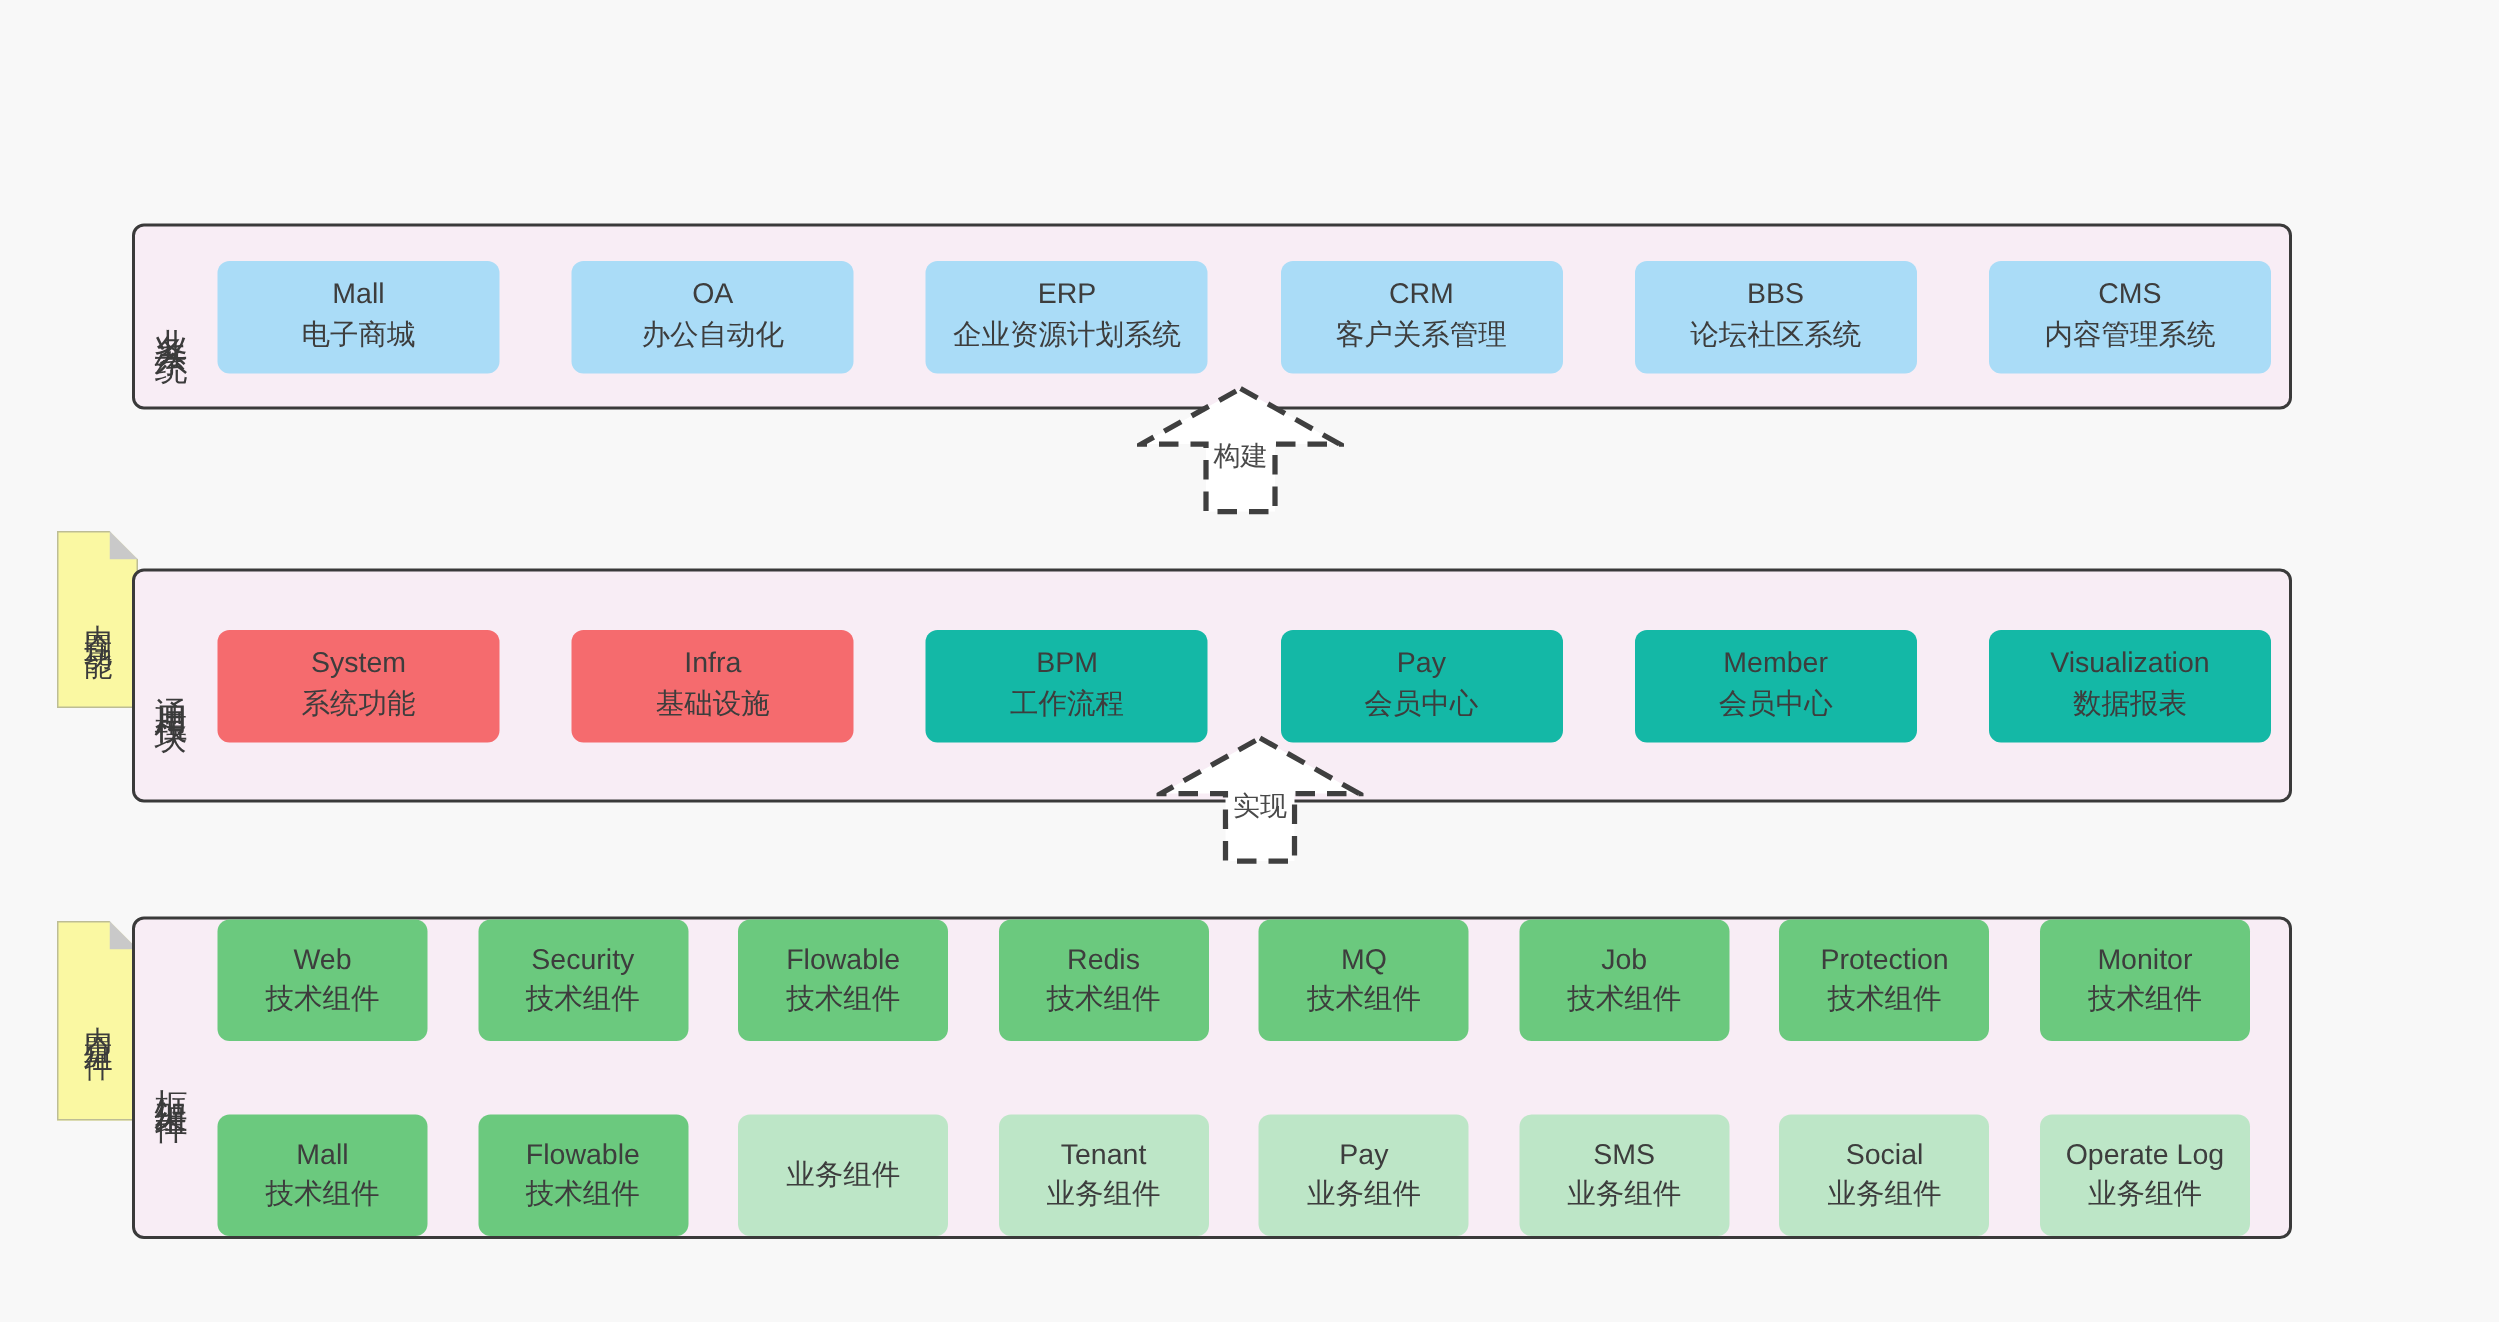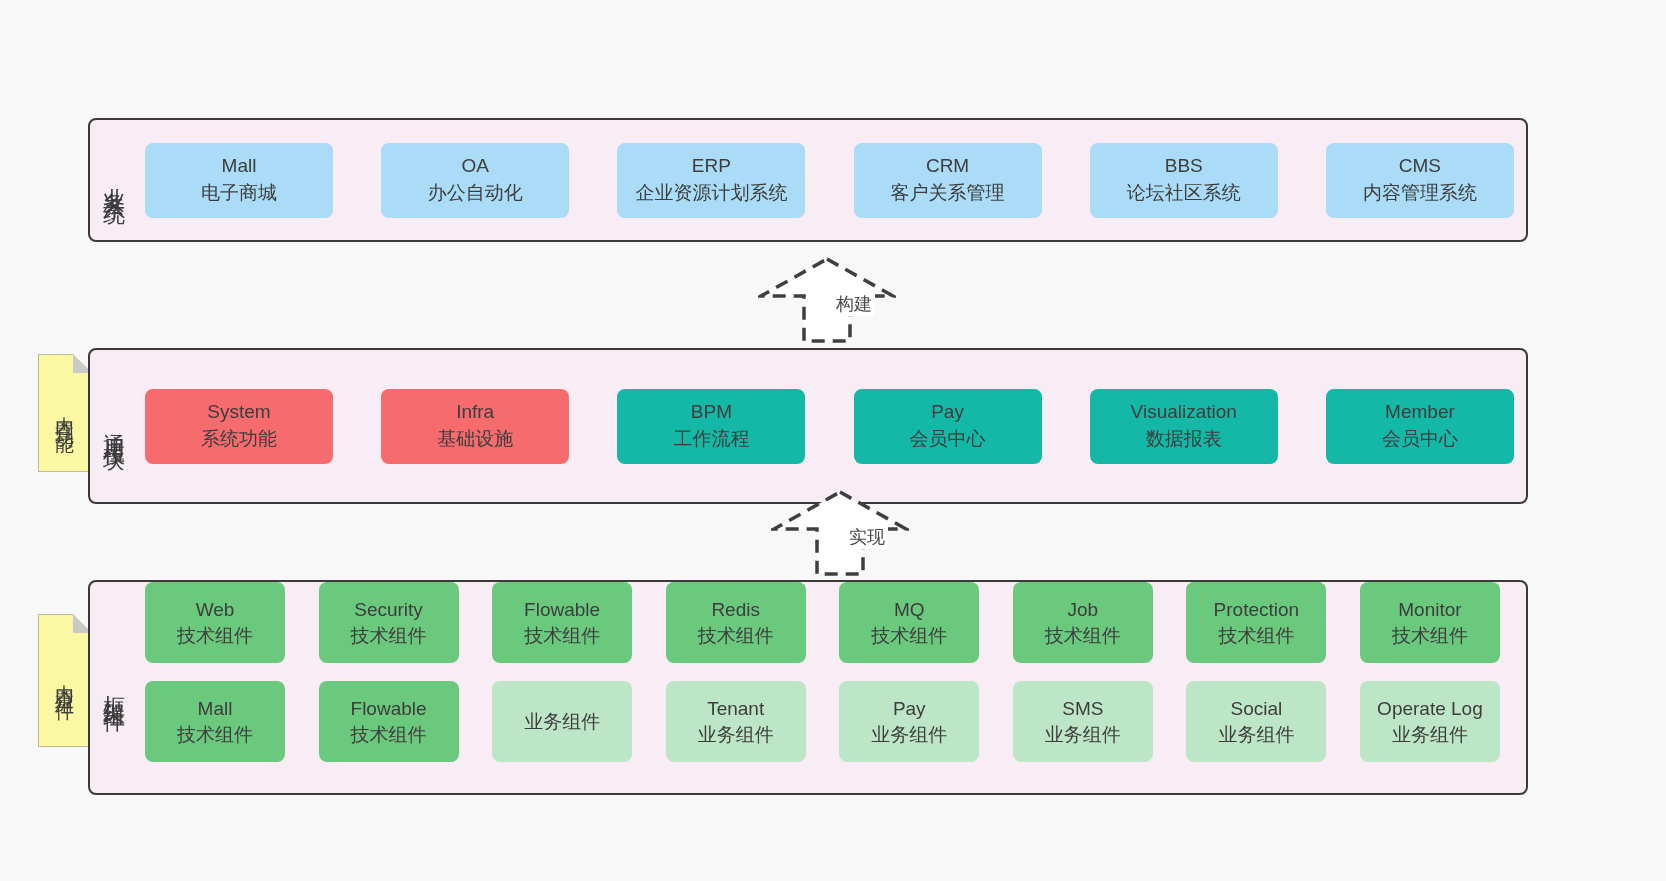--- a/index.html
+++ b/index.html
@@ -3,39 +3,39 @@
 <meta charset="utf-8">
 <style>
   html,body{margin:0;padding:0;}
   body{font-family:"Liberation Sans","DejaVu Sans",sans-serif;}
   #canvas{position:relative;width:1666px;height:881px;background:#f8f8f8;overflow:hidden;}
 
   
   .section{
     position:absolute;left:88px;width:1440px;
     background:#f8edf5;border:2px solid #3a3a3a;border-radius:8px;
-    box-sizing:border-box;z-index:1;
+    box-sizing:border-box;z-index:1;margin-top:31px;
   }
   .s1{top:118px;height:124px;}
   .s2{top:348px;height:156px;}
   .s3{top:580px;height:215px;}
 
   .section-label{
     position:absolute;left:13px;top:50%;transform:translateY(-50%);
     writing-mode:vertical-rl;text-orientation:upright;
     font-size:22px;color:#3b3b3b;letter-spacing:5px;line-height:1;
   }
 
   .boxes-row{
     position:absolute;left:55px;right:12px;top:0;bottom:0;
     display:flex;justify-content:space-between;align-items:center;
   }
   .s3 .rows{
     position:absolute;left:55px;right:26px;top:0;bottom:0;
-    display:flex;flex-direction:column;justify-content:flex-start;gap:18px;
+    display:flex;flex-direction:column;justify-content:space-between;gap:2px;
   }
   .s3 .row{display:flex;justify-content:space-between;}
 
   
   .box{
     border-radius:8px;display:flex;flex-direction:column;
     justify-content:center;align-items:center;text-align:center;
     color:#3d3d3d;font-size:19px;line-height:1.4;box-sizing:border-box;
     padding:4px 6px;
   }
@@ -49,21 +49,20 @@
 
   
   .arrow{position:absolute;width:138px;height:88px;z-index:2;}
   .a1{left:758px;top:256px;}
   .a2{left:771px;top:489px;}
   .arrow svg{position:absolute;left:0;top:0;}
   .arrow-label{
     position:absolute;left:50%;top:36px;transform:translateX(-50%);
     font-size:18px;color:#4a4a4a;background:#ffffff;padding:0 3px;
     white-space:nowrap;
-    margin-left:27px;
   }
 
   
   .sticky{
     position:absolute;left:38px;width:54px;background:#faf8a2;
     border:1px solid #bdbd95;box-sizing:border-box;z-index:0;
     display:flex;align-items:center;justify-content:center;
   }
   .st1{top:354px;height:118px;}
   .st2{top:614px;height:133px;}
@@ -144,26 +143,26 @@
       </div>
       <div class="box box-lg pink">
         <div>BPM</div>
         <div>工作流程</div>
       </div>
       <div class="box box-lg pink">
         <div>Pay</div>
         <div>会员中心</div>
       </div>
       <div class="box box-lg pink">
+        <div>Member</div>
+        <div>会员中心</div>
+      </div>
+      <div class="box box-lg pink">
         <div>Visualization</div>
         <div>数据报表</div>
-      </div>
-      <div class="box box-lg pink">
-        <div>Member</div>
-        <div>会员中心</div>
       </div>
     </div>
   </div>
 
   <div class="arrow a2">
     <svg width="138" height="88" viewBox="0 0 138 88">
       <polygon points="69,3 135,40 92,40 92,85 46,85 46,40 3,40" fill="#ffffff" stroke="#3f3f3f" stroke-width="3.5" stroke-dasharray="13 8" stroke-linejoin="miter"></polygon>
     </svg>
     <div class="arrow-label">实现</div>
   </div>

